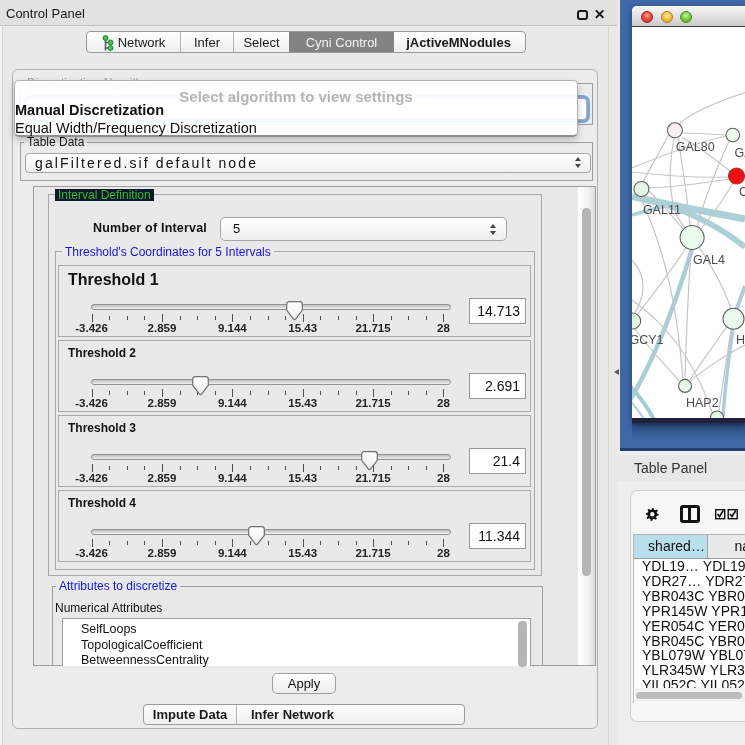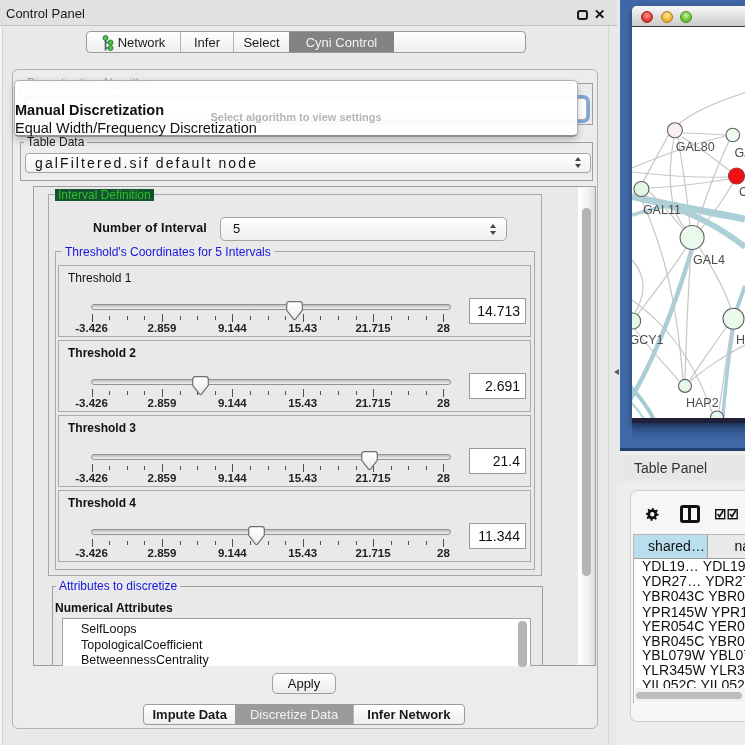--- a/index.html
+++ b/index.html
@@ -28,20 +28,21 @@
       <line x1="3.5" y1="3" x2="3.5" y2="15.5" stroke="#565b68" stroke-width="1.6"></line>
       <line x1="3.5" y1="7.5" x2="8.5" y2="7.5" stroke="#565b68" stroke-width="1.4"></line>
       <line x1="3.5" y1="13" x2="8.5" y2="13" stroke="#565b68" stroke-width="1.4"></line>
       <circle cx="3.5" cy="3" r="2.5" fill="#55b855" stroke="#1f8a2f" stroke-width="1"></circle>
       <circle cx="8.5" cy="7.5" r="2.5" fill="#55b855" stroke="#1f8a2f" stroke-width="1"></circle>
       <circle cx="8.5" cy="13" r="2.5" fill="#55b855" stroke="#1f8a2f" stroke-width="1"></circle>
     </svg>Network</div>
   <div style="width:53px;display:flex;align-items:center;justify-content:center;border-right:1px solid #b5b5b5;font-size:13px;color:#1a1a1a;">Infer</div>
   <div style="width:55px;display:flex;align-items:center;justify-content:center;font-size:13px;color:#1a1a1a;">Select</div>
   <div style="width:105px;display:flex;align-items:center;justify-content:center;background:#838383;color:#f2f2f2;font-size:13px;">Cyni Control</div>
+  <div style="width:129px;display:flex;align-items:center;justify-content:center;font-size:13px;color:#1a1a1a;font-weight:bold;">jActiveMNodules</div>
 </div>
 
 <div class="abs" style="left:12px;top:69px;width:586px;height:660px;background:#ececec;border:1px solid #b2b2b2;border-radius:6px;"></div>
 
 <div class="gbox" style="left:20px;top:83px;width:573px;height:42px;"></div>
 <div class="glabel" style="left:24px;top:77px;color:#9aa09a;">Discretization Algorithm</div>
 <div class="abs" style="left:26px;top:98px;width:561px;height:22px;background:#fff;border:1px solid #b0b0b0;border-radius:4px;box-shadow:0 0 0 3px rgba(88,144,212,0.75);"></div>
 
 <div class="gbox" style="left:20px;top:142px;width:573px;height:39px;"></div>
 <div class="glabel" style="left:24px;top:136px;color:#1a1a1a;">Table Data</div>
@@ -51,36 +52,36 @@
       <path d="M4 12 L1 8 H7 Z" fill="#444"></path>
     </svg>
 </div>
 
 <div class="abs" style="left:33px;top:186px;width:563px;height:480px;background:#e9e9e9;border:1px solid #9f9f9f;"></div>
 
 <div class="abs" style="left:578px;top:187px;width:17px;height:478px;background:linear-gradient(90deg,#ffffff,#f2f2f2 60%,#dcdcdc);"></div>
 <div class="abs" style="left:582px;top:208px;width:9px;height:368px;background:#b4b4b4;border-radius:4.5px;"></div>
 
 <div class="gbox" style="left:48px;top:194px;width:494px;height:382px;border-color:#a8a8a8;background:#e9e9e9;"></div>
-<div class="glabel" style="left:55px;top:189px;color:#2ebe2e;background:#14532d;">Interval Definition</div>
+<div class="glabel" style="left:55px;top:189px;color:#2ebe2e;background:#0f172a;">Interval Definition</div>
 
 <div class="abs" style="left:93px;top:221px;font-size:12.5px;font-weight:bold;color:#111;letter-spacing:0.2px;">Number of Interval</div>
 <div class="abs" style="left:220px;top:217px;width:287px;height:24px;background:linear-gradient(#ffffff,#eeeeee);border:1px solid #a6a6a6;border-radius:5px;font-size:13px;color:#111;line-height:22px;padding-left:12px;">5
   <svg width="8" height="13" viewBox="0 0 8 13" style="position:absolute;right:9px;top:5px;">
       <path d="M4 1 L7 5 H1 Z" fill="#444"></path>
       <path d="M4 12 L1 8 H7 Z" fill="#444"></path>
     </svg>
 </div>
 
 <div class="gbox" style="left:55px;top:251px;width:480px;height:319px;border-color:#a8a8a8;"></div>
 <div class="glabel" style="left:62px;top:246px;color:#1515dd;background:#e9e9e9;">Threshold's Coordinates for 5 Intervals</div>
 
 <div id="thresholds">
     <div class="abs" style="left:58px;top:265px;width:473px;height:72px;border:1px solid #ababab;background:#e9e9e9;"></div>
-    <div class="abs" style="left:68px;top:271px;font-size:12px;font-weight:normal;color:#111;">Threshold 1</div>
+    <div class="abs" style="left:68px;top:271px;font-size:16px;font-weight:bold;color:#111;">Threshold 1</div>
     <div class="abs" style="left:91px;top:304px;width:360px;height:6px;border:1px solid #929292;border-radius:4px;background:linear-gradient(#bdbdbd,#f2f2f2);"></div>
     <div class="abs" style="left:91.6px;top:314px;width:1px;height:7.5px;background:#4f4f4f;"></div>
     <div class="abs" style="left:109.2px;top:315.5px;width:1px;height:4.5px;background:#4f4f4f;"></div>
     <div class="abs" style="left:126.8px;top:315.5px;width:1px;height:4.5px;background:#4f4f4f;"></div>
     <div class="abs" style="left:144.4px;top:315.5px;width:1px;height:4.5px;background:#4f4f4f;"></div>
     <div class="abs" style="left:162.0px;top:314px;width:1px;height:7.5px;background:#4f4f4f;"></div>
     <div class="abs" style="left:179.6px;top:315.5px;width:1px;height:4.5px;background:#4f4f4f;"></div>
     <div class="abs" style="left:197.1px;top:315.5px;width:1px;height:4.5px;background:#4f4f4f;"></div>
     <div class="abs" style="left:214.7px;top:315.5px;width:1px;height:4.5px;background:#4f4f4f;"></div>
     <div class="abs" style="left:232.3px;top:314px;width:1px;height:7.5px;background:#4f4f4f;"></div>
@@ -233,36 +234,35 @@
           <stop offset="0.6" stop-color="#f4f4f4"></stop>
           <stop offset="1" stop-color="#e6e6e6"></stop>
         </linearGradient>
       </defs>
     </svg>
     <div class="abs" style="left:469px;top:523px;width:57px;height:26px;background:#fff;border:1px solid #999;font-size:14px;color:#111;text-align:right;line-height:24px;padding-right:5px;">11.344</div>
   </div>
 
 <div class="gbox" style="left:52px;top:586px;width:491px;height:80px;border-bottom:none;"></div>
 <div class="glabel" style="left:56px;top:580px;color:#1515dd;background:#e9e9e9;">Attributes to discretize</div>
-<div class="abs" style="left:55px;top:601px;font-size:12px;font-weight:bold;color:#111;">Numerical Attributes</div>
+<div class="abs" style="left:55px;top:601px;font-size:12px;font-weight:normal;color:#111;">Numerical Attributes</div>
 <div class="abs" style="left:62px;top:618px;width:469px;height:48px;background:#fff;border:1px solid #9f9f9f;border-bottom:none;font-size:12.5px;color:#111;">
   <div style="padding:3px 0 0 18px;line-height:15.6px;">SelfLoops<br>TopologicalCoefficient<br>BetweennessCentrality</div>
   <div style="position:absolute;right:3px;top:2px;width:9px;height:46px;background:#b5b5b5;border-radius:4px;"></div>
 </div>
 
 <div class="abs" style="left:272px;top:673px;width:64px;height:21px;background:linear-gradient(#ffffff,#ededed);border:1px solid #9f9f9f;border-radius:5px;font-size:13px;color:#111;text-align:center;line-height:19px;">Apply</div>
 
 <div class="abs" style="left:143px;top:704px;width:322px;height:21px;background:linear-gradient(#ffffff,#eeeeee);border:1px solid #9a9a9a;border-radius:4px;overflow:hidden;display:flex;">
   <div style="width:92px;display:flex;align-items:center;justify-content:center;font-size:13px;color:#1a1a1a;font-weight:bold;">Impute Data</div>
-  <div style="width:118px;display:flex;align-items:center;justify-content:center;background:#9b9b9b;color:#f4f4f4;font-size:13px;">Discretize Data</div>
   <div style="width:112px;display:flex;align-items:center;justify-content:center;font-size:13px;color:#1a1a1a;font-weight:bold;border-left:1px solid #b5b5b5;">Infer Network</div>
 </div>
 
 <div class="abs" style="left:14px;top:80px;width:564px;height:57px;background:rgba(255,255,255,0.93);border:1px solid #b0b0b0;border-bottom:2px solid #8f8f8f;border-radius:5px;box-shadow:0 3px 7px rgba(0,0,0,0.22);"></div>
-<div class="abs" style="left:14px;top:88px;width:564px;text-align:center;font-size:11px;font-weight:bold;color:#b5b5b5;margin-top:23px;">Select algorithm to view settings</div>
+<div class="abs" style="left:14px;top:88px;width:564px;text-align:center;font-size:15px;font-weight:bold;color:#b5b5b5;">Select algorithm to view settings</div>
 <div class="abs" style="left:15px;top:102px;font-size:14.5px;font-weight:bold;color:#111;">Manual Discretization</div>
 <div class="abs" style="left:15px;top:120px;font-size:14.5px;color:#111;">Equal Width/Frequency Discretization</div>
 
 <div class="abs" style="left:620px;top:0;width:125px;height:451px;background:#3f68a6;"></div>
 <div class="abs" style="left:632px;top:423px;width:113px;height:28px;background:linear-gradient(#29497e,#3f68a6 60%);"></div>
 <div class="abs" style="left:620px;top:448px;width:125px;height:3px;background:#1f3f6f;"></div>
 
 <div class="abs" style="left:632px;top:6px;width:113px;height:417px;background:#fff;border-radius:5px 0 0 0;overflow:hidden;box-shadow:0 2px 6px rgba(0,0,0,0.4);">
   <div style="height:21px;background:linear-gradient(#f8f8f8,#cbcbcb);border-bottom:1px solid #3a3a3a;position:relative;">
     <div style="position:absolute;left:9px;top:5px;width:12px;height:12px;border-radius:50%;background:radial-gradient(circle at 50% 35%, #ff9a90 0%, #e8403a 55%, #c23028 100%);border:0.5px solid #9c2420;"></div>
@@ -363,21 +363,21 @@
         <div style="width:80px;padding-left:4px;white-space:nowrap;">YDL190C</div>
       </div>
       <div style="display:flex;height:14.85px;align-items:center;">
         <div style="width:74px;padding-left:8px;white-space:nowrap;">YDR27…</div>
         <div style="width:80px;padding-left:4px;white-space:nowrap;">YDR277C</div>
       </div>
       <div style="display:flex;height:14.85px;align-items:center;">
         <div style="width:74px;padding-left:8px;white-space:nowrap;">YBR043C</div>
         <div style="width:80px;padding-left:4px;white-space:nowrap;">YBR043C</div>
       </div>
-      <div style="display:flex;height:14.85px;">
+      <div style="display:flex;height:14.85px;align-items:center;">
         <div style="width:74px;padding-left:8px;white-space:nowrap;">YPR145W</div>
         <div style="width:80px;padding-left:4px;white-space:nowrap;">YPR145W</div>
       </div>
       <div style="display:flex;height:14.85px;align-items:center;">
         <div style="width:74px;padding-left:8px;white-space:nowrap;">YER054C</div>
         <div style="width:80px;padding-left:4px;white-space:nowrap;">YER054C</div>
       </div>
       <div style="display:flex;height:14.85px;align-items:center;">
         <div style="width:74px;padding-left:8px;white-space:nowrap;">YBR045C</div>
         <div style="width:80px;padding-left:4px;white-space:nowrap;">YBR045C</div>

